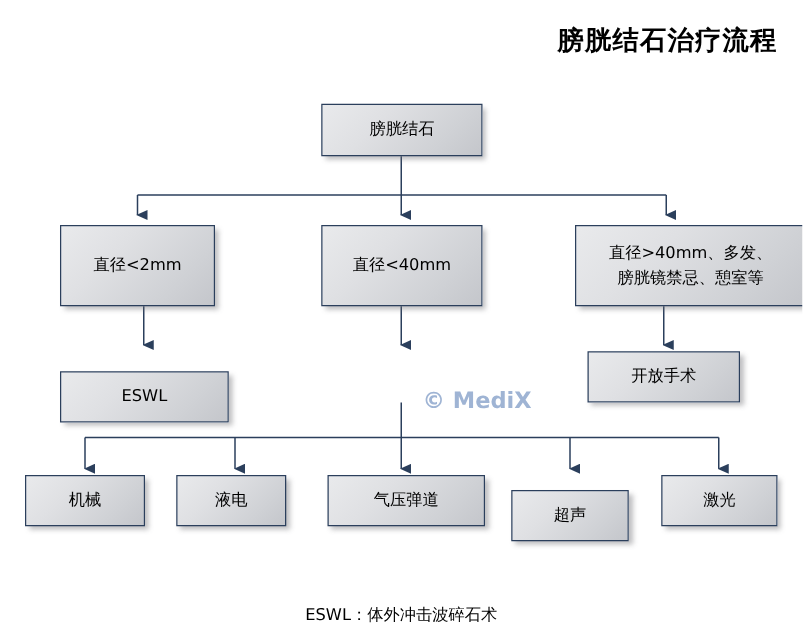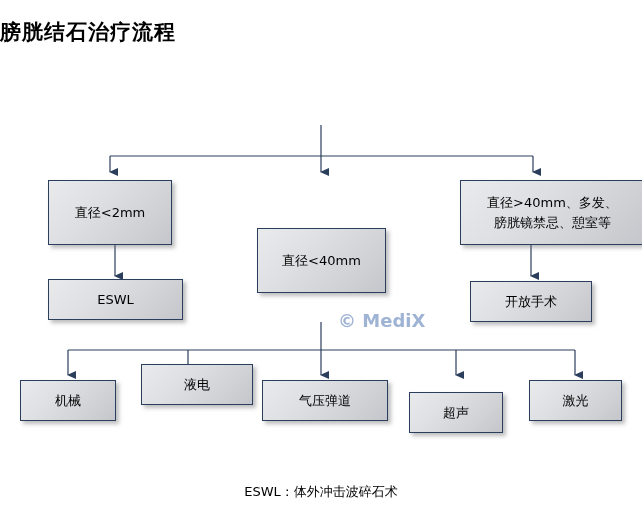--- a/index.html
+++ b/index.html
@@ -15,26 +15,27 @@
     background: #ffffff;
     overflow: hidden;
     font-family: "DejaVu Sans", "Liberation Sans", sans-serif;
   }
 
   #title {
     position: absolute;
     left: 0;
     top: 18px;
     width: 585px;
-    text-align: left;
+    text-align: right;
     font-size: 21px;
     font-weight: bold;
     color: #000000;
     letter-spacing: 1px;
     font-family: "DejaVu Sans", "Liberation Sans", sans-serif;
+    padding-left: 37px;
   }
 
   .node {
     position: absolute;
     box-sizing: border-box;
     border: 1px solid #2b3f5c;
     background: linear-gradient(135deg, #e9eaec 0%, #dfe0e3 35%, #cfd1d5 75%, #c4c6cb 100%);
     box-shadow: 3px 3px 4px rgba(110,110,115,0.45);
     display: flex;
     align-items: center;
@@ -115,31 +116,32 @@
       <path d="M321,322 L321,350"></path>
       <path d="M68,350 L575,350"></path>
       <path d="M68,350 L68,375" marker-end="url(#arrow)"></path>
       <path d="M188,350 L188,375" marker-end="url(#arrow)"></path>
       <path d="M321,350 L321,375" marker-end="url(#arrow)"></path>
       <path d="M456,350 L456,375" marker-end="url(#arrow)"></path>
       <path d="M575,350 L575,375" marker-end="url(#arrow)"></path>
     </g>
   </svg>
 
+  <div class="node" style="left:257px; top:83px; width:129px; height:42px;">膀胱结石</div>
 
   <div class="node" style="left:48px; top:180px; width:124px; height:65px;">直径&lt;2mm</div>
-  <div class="node" style="left:257px; top:180px; width:129px; height:65px;margin-top:48px;">直径&lt;40mm</div>
+  <div class="node" style="left:257px; top:180px; width:129px; height:65px;">直径&lt;40mm</div>
   <div class="node two-line" style="left:460px; top:180px; width:185px; height:65px;">直径&gt;40mm、多发、
 膀胱镜禁忌、憩室等</div>
 
-  <div class="node" style="left:48px; top:279px; width:135px; height:41px;">ESWL</div>
+  <div class="node" style="left:48px; top:297px; width:135px; height:41px;">ESWL</div>
   <div class="node" style="left:470px; top:281px; width:122px; height:41px;">开放手术</div>
 
   <div class="node" style="left:20px; top:380px; width:96px; height:41px;">机械</div>
-  <div class="node" style="left:141px; top:364px; width:112px; height:41px;">液电</div>
+  <div class="node" style="left:141px; top:380px; width:88px; height:41px;">液电</div>
   <div class="node" style="left:262px; top:380px; width:126px; height:41px;">气压弹道</div>
   <div class="node" style="left:409px; top:380px; width:94px; height:41px;margin-top:12px;">超声</div>
   <div class="node" style="left:529px; top:380px; width:93px; height:41px;">激光</div>
 
   <div id="watermark">© MediX</div>
 
   <div id="footnote">ESWL：体外冲击波碎石术</div>
 
 </div>
 

